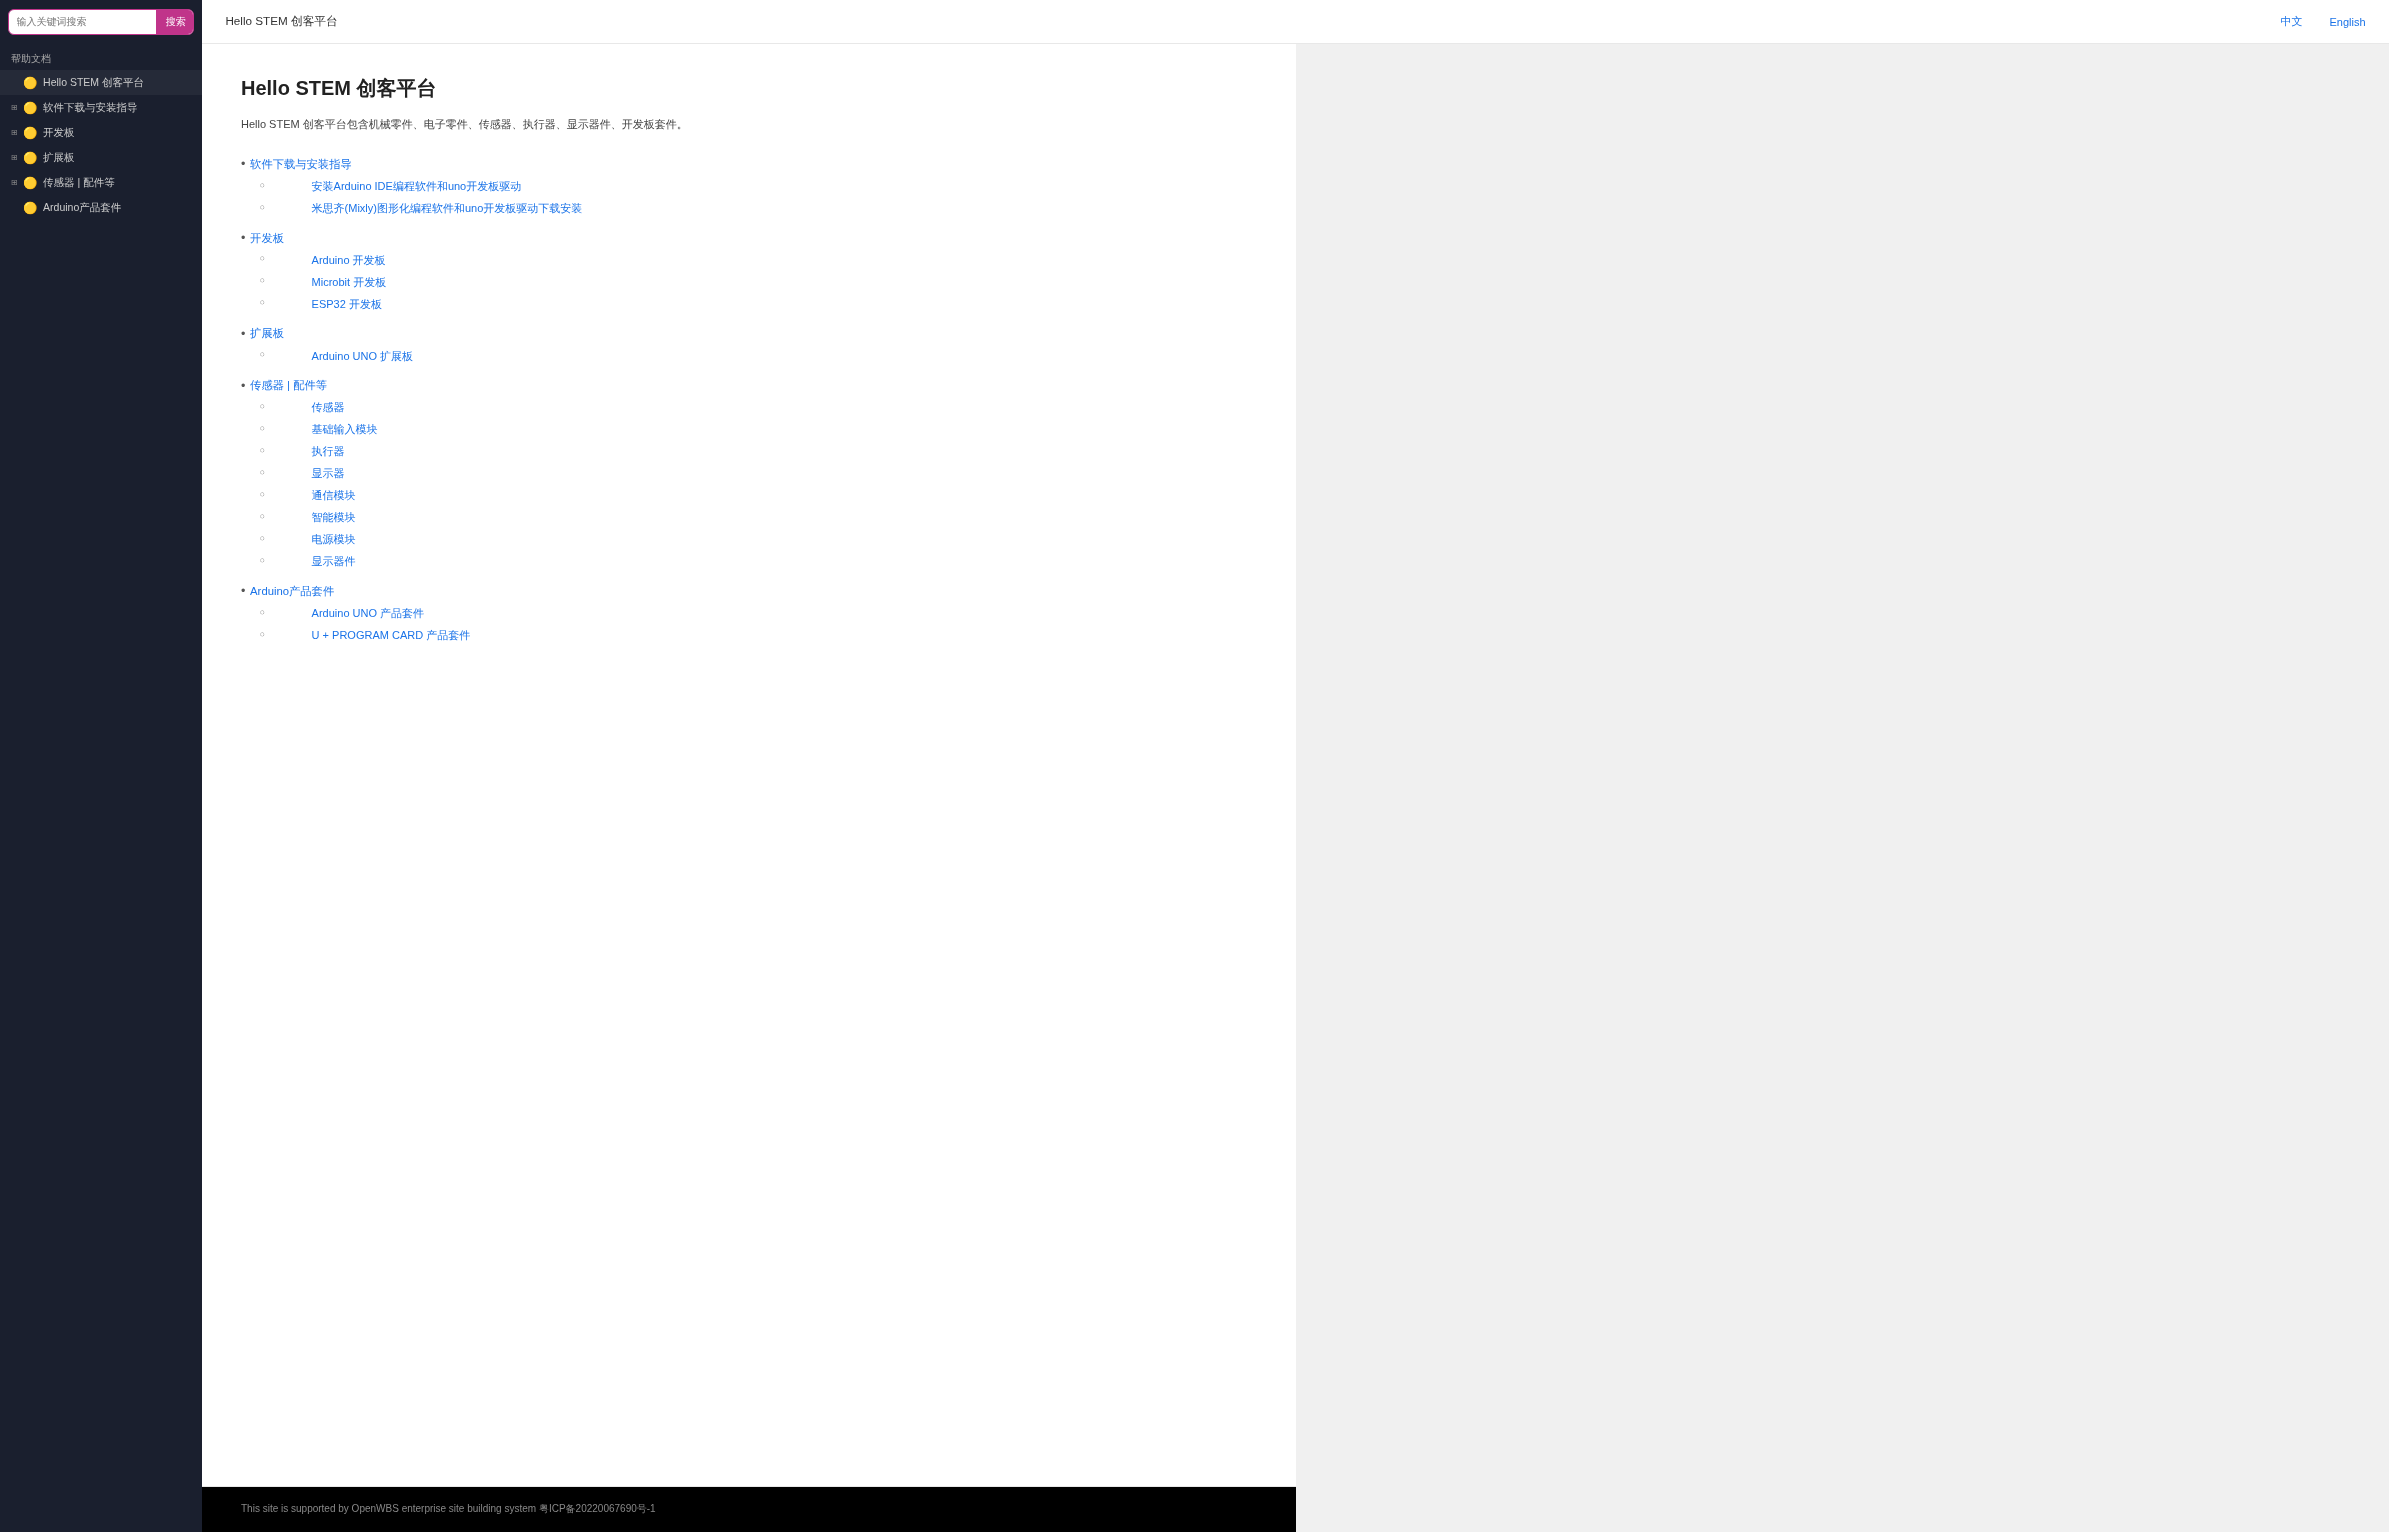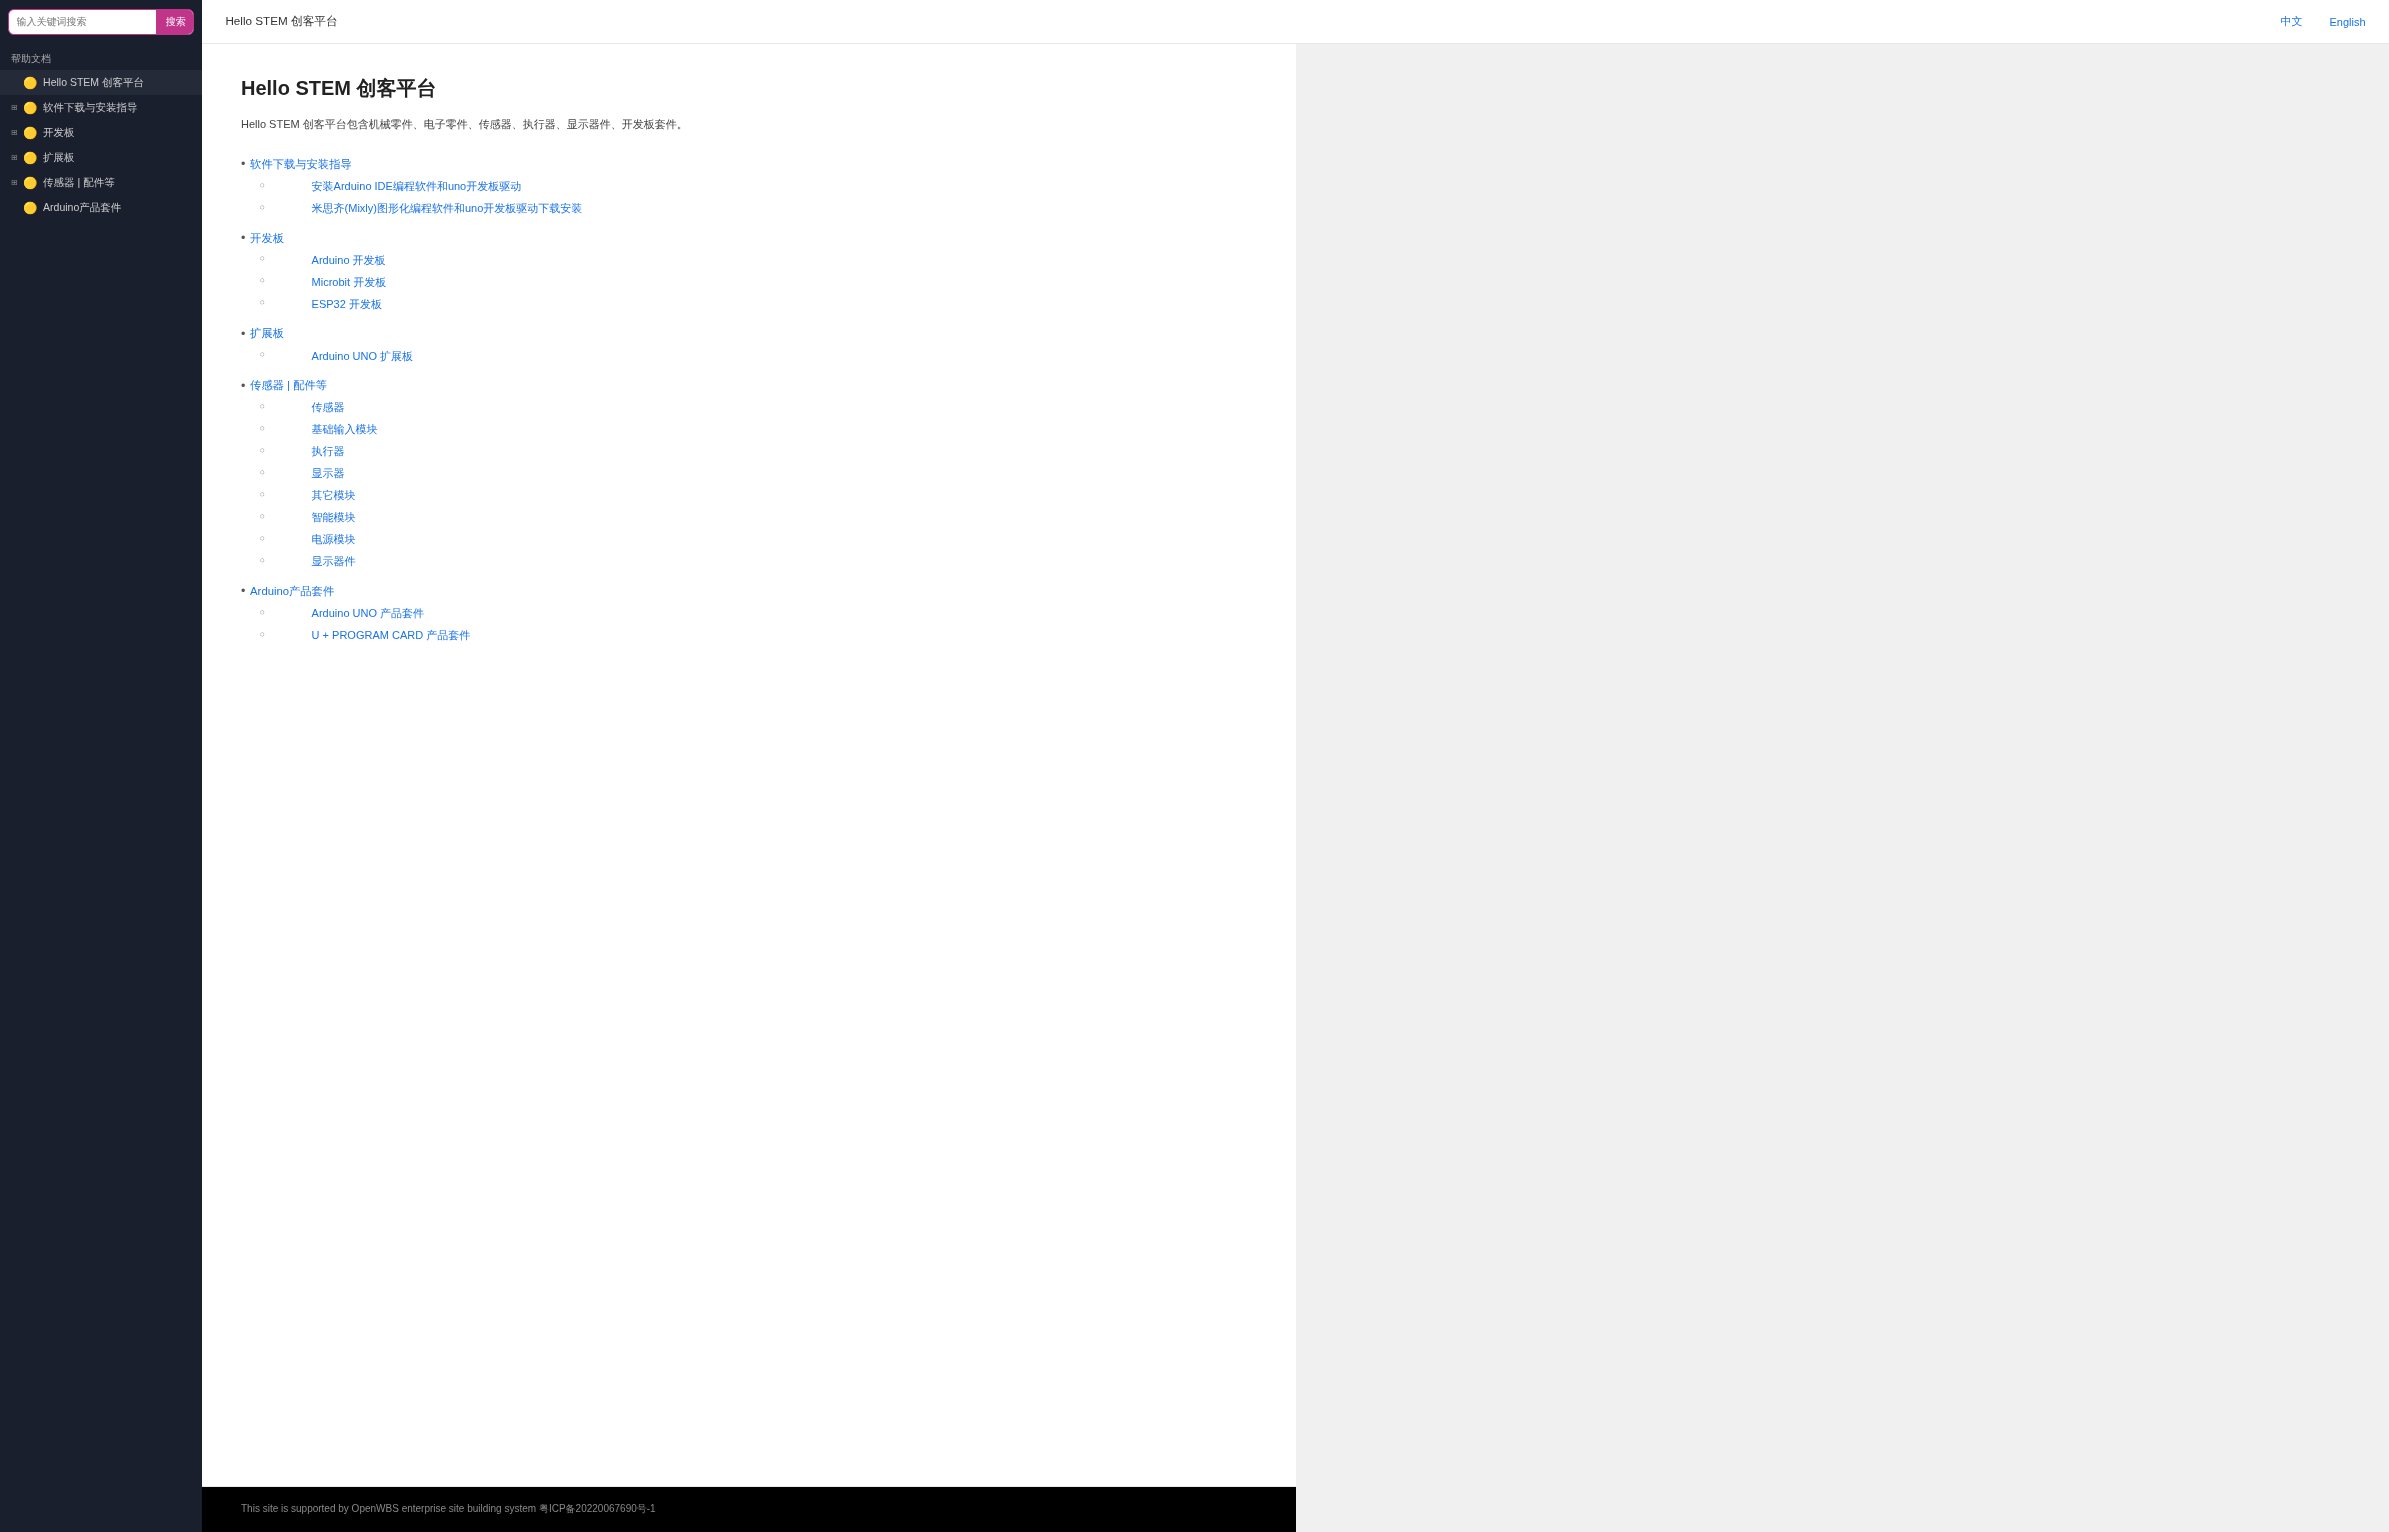--- a/index.html
+++ b/index.html
@@ -329,21 +329,21 @@
                 <li>
                   <a>基础输入模块</a>
                 </li>
                 <li>
                   <a>执行器</a>
                 </li>
                 <li>
                   <a>显示器</a>
                 </li>
                 <li>
-                  <a>其它模块</a>
+                  <a>通信模块</a>
                 </li>
                 <li>
                   <a>智能模块</a>
                 </li>
                 <li>
                   <a>电源模块</a>
                 </li>
                 <li>
                   <a>显示器件</a>
                 </li>

